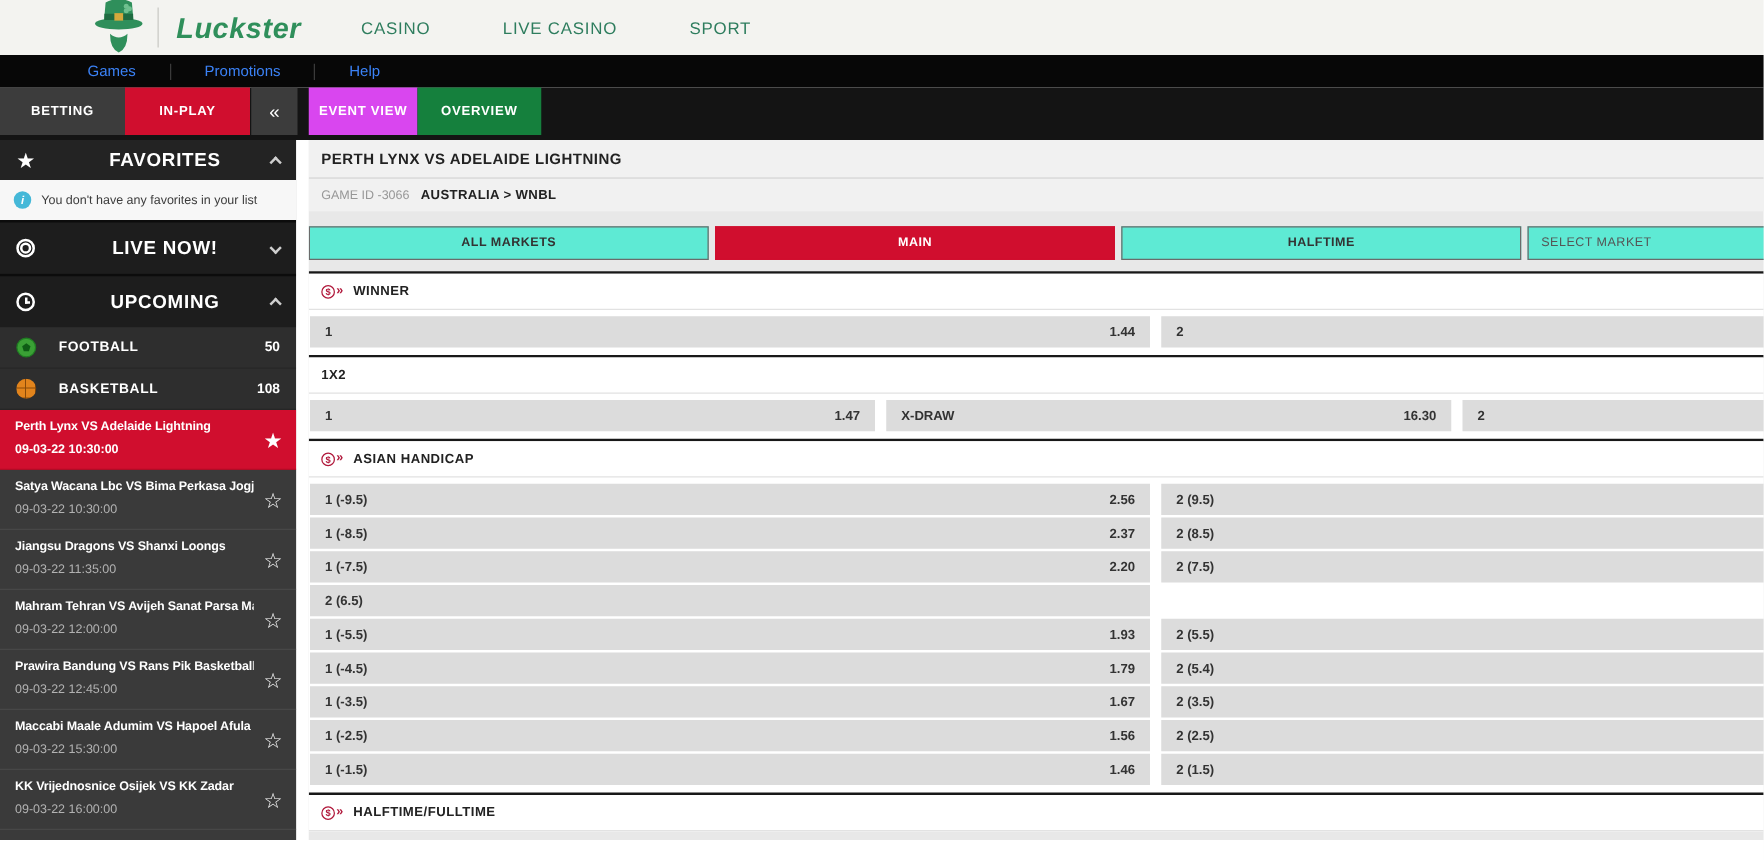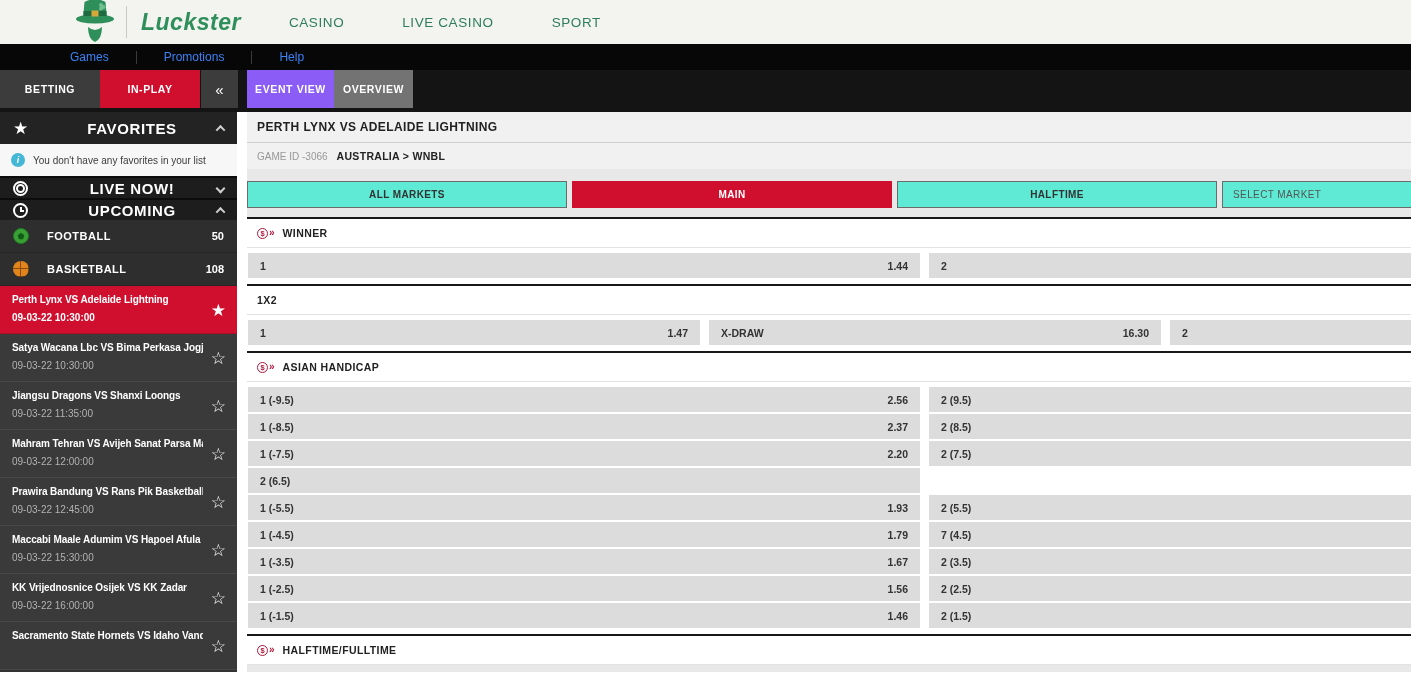--- a/index.html
+++ b/index.html
@@ -21,34 +21,34 @@
 
   
   .tabstrip { height:38px; background:#141414; display:flex; }
   .tab { height:38px; display:flex; align-items:center; justify-content:center;
          font-size:10.5px; font-weight:bold; color:#fff; letter-spacing:.6px; cursor:pointer; }
   .tab-betting  { width:100px; background:#3c3c3c; }
   .tab-inplay   { width:100px; background:#d00e2e; }
   .collapse-btn { width:37px; background:#3c3c3c; color:#fff; font-size:15px; display:flex;
                   align-items:center; justify-content:center; margin-left:1px; cursor:pointer; }
   .strip-gap { width:9px; }
-  .tab-eventview { width:87px; background:#8b5cf6; }
-  .tab-overview  { width:79px; background:#737373; }
+  .tab-eventview { width:87px; background:#d946ef; }
+  .tab-overview  { width:99px; background:#15803d; }
 
   
   .body { display:flex; height:564px; border-top:4px solid #141414; }
   .sidebar { width:237px; flex-shrink:0; background:#333; overflow:hidden; }
   .v-divider { width:10px; background:#fff; flex-shrink:0; }
   .content { flex:1; background:#e8e8e8; overflow:hidden; }
 
   
   .side-header { display:flex; align-items:center; padding:0 13px; color:#fff; }
   .side-header .title { font-size:15px; font-weight:bold; letter-spacing:.6px; flex:1;text-align:center; }
   .fav-header { height:32px; background:#232323; }
-  .live-header, .upc-header { height:22px; background:#1d1d1d; border-top:2px solid #0c0c0c; }
+  .live-header, .upc-header { height:43px; background:#1d1d1d; border-top:2px solid #0c0c0c; }
   .ico-slot { width:26px; display:flex; align-items:center; margin-right:8px; }
   .star-ico { font-size:17px; color:#fff; line-height:1; }
   .chev { width:7px; height:7px; border-right:2px solid #cfcfcf; border-bottom:2px solid #cfcfcf; }
   .chev.up { transform:rotate(-135deg) translate(-1px,-1px); }
   .chev.down { transform:rotate(45deg); }
   .empty-row { height:32px; background:#f7f7f7; display:flex; align-items:center; padding:0 11px; }
   .info-ico { width:14px; height:14px; border-radius:50%; background:#45b8d8; color:#fff;
               font-size:9px; font-weight:bold; font-style:italic; display:flex; align-items:center;
               justify-content:center; margin-right:8px; flex-shrink:0; }
   .empty-row .msg { font-size:10px; color:#3c3c3c; }
@@ -381,21 +381,21 @@
                 <span></span>
               </div>
             </div>
 
             <div class="odds-row cells-2">
               <div class="odds-cell">
                 <span>1 (-4.5)</span>
                 <span>1.79</span>
               </div>
               <div class="odds-cell">
-                <span>7 (4.5)</span>
+                <span>2 (5.4)</span>
                 <span></span>
               </div>
             </div>
 
             <div class="odds-row cells-2">
               <div class="odds-cell">
                 <span>1 (-3.5)</span>
                 <span>1.67</span>
               </div>
               <div class="odds-cell">

